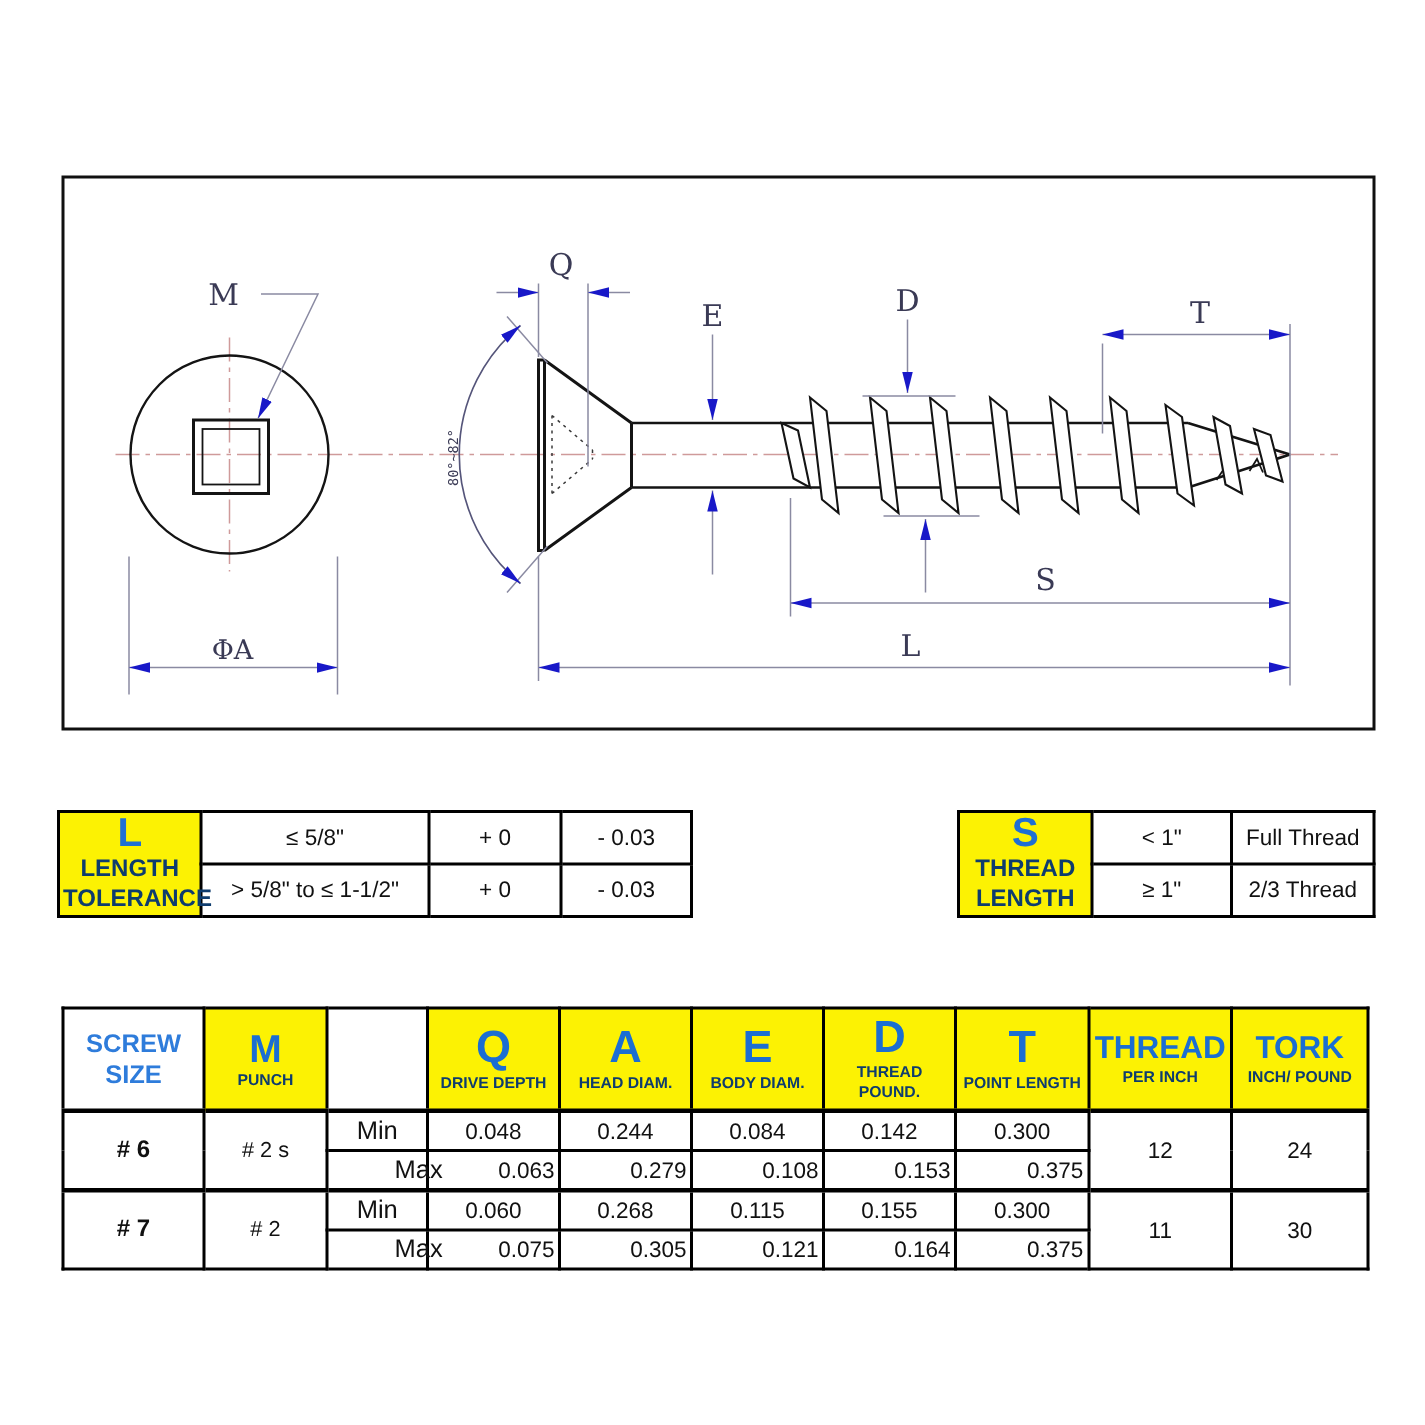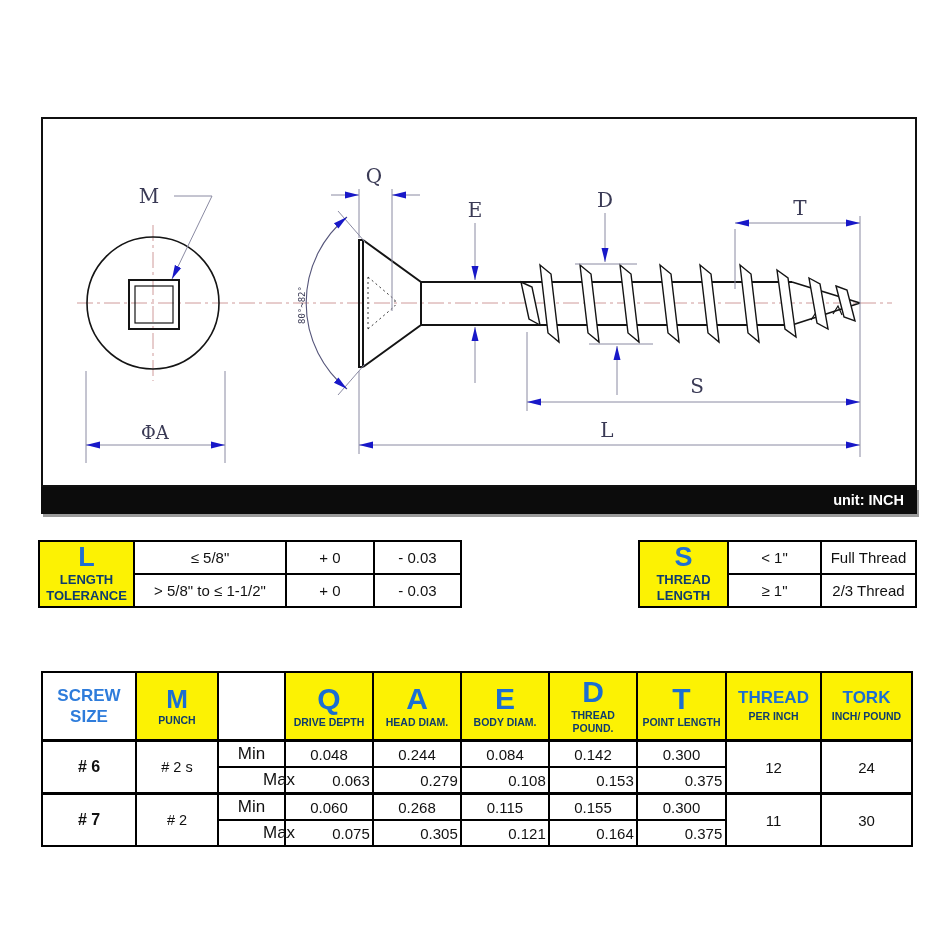--- a/index.html
+++ b/index.html
@@ -34,35 +34,35 @@
   
   table.tol { position:absolute; border-collapse:collapse; table-layout:fixed; background:#fff; }
   table.tol td {
     border:2.5px solid #000; text-align:center; vertical-align:middle;
     font-size:15px; color:#111; height:31px; padding:0 2px;
   }
   #ltable { left:38px; top:540px; width:422px; }
   #stable { left:638px; top:540px; width:277px; }
   td.sym { background:#fcf203; }
   .bigsym { font-size:27px; font-weight:bold; color:#1f6fd4; line-height:1; }
-  .symsub { font-size:13px; font-weight:bold; color:#0e3c6e; line-height:1.25; margin-top:1px; }
+  .symsub { font-size:16px; font-weight:bold; color:#0e3c6e; line-height:1.25; margin-top:1px; }
   .tolbold { font-weight:normal; font-size:15.5px; }
   
   #spec { position:absolute; left:41px; top:671px; width:870px; border-collapse:collapse; table-layout:fixed; background:#fff; }
   #spec td {
     border:2.5px solid #000; text-align:center; vertical-align:middle;
     background:#fff; padding:0; color:#111;
   }
   #spec tr.hdr td { height:66px; border-bottom:3px solid #000; }
   #spec tr.dr td { height:24px; }
   #spec td.hy { background:#fcf203; }
   .screwsize { font-size:17px; font-weight:bold; color:#2e7cdb; line-height:1.25; }
   .hletter  { font-size:30px; font-weight:bold; color:#1b6ed2; line-height:1.0; }
   .hletterM { font-size:26px; font-weight:bold; color:#1b6ed2; line-height:1.0; }
-  .hletterW { font-size:17px; font-weight:bold; color:#1b6ed2; line-height:1.1; }
+  .hletterW { font-size:21px; font-weight:bold; color:#1b6ed2; line-height:1.1; }
   .hsub { font-size:10.5px; font-weight:bold; color:#0e3c6e; line-height:1.2; margin-top:2px; }
   .size  { font-weight:bold; font-size:16px; }
   .punch { font-size:14.5px; }
   .mm { font-size:17px; }
   .v  { font-size:15px; }
   #spec tr.rmax td { border-top-width:1px;padding-left:44px; }
   #spec tr.group td { border-top-width:3.5px; }
 </style>
 </head>
 <body>
@@ -159,21 +159,20 @@
 
       <g>
         <line class="ext" x1="295" y1="92" x2="322" y2="123"></line>
         <line class="ext" x1="295" y1="276" x2="322" y2="245"></line>
         <path class="arc" d="M304,98 A111 111 0 0 0 304,270" marker-start="url(#arr)" marker-end="url(#arr)"></path>
       </g>
       <text class="lblS" transform="translate(262,186) rotate(-90)" text-anchor="middle">80°~82°</text>
     </svg>
   </div>
 
-  <div class="ubar">unit: INCH</div>
 
   <table class="tol" id="ltable">
     <colgroup>
         <col style="width:95px">
         <col style="width:152px">
         <col style="width:88px">
         <col style="width:87px">
       </colgroup>
     <tbody>
         <tr>

